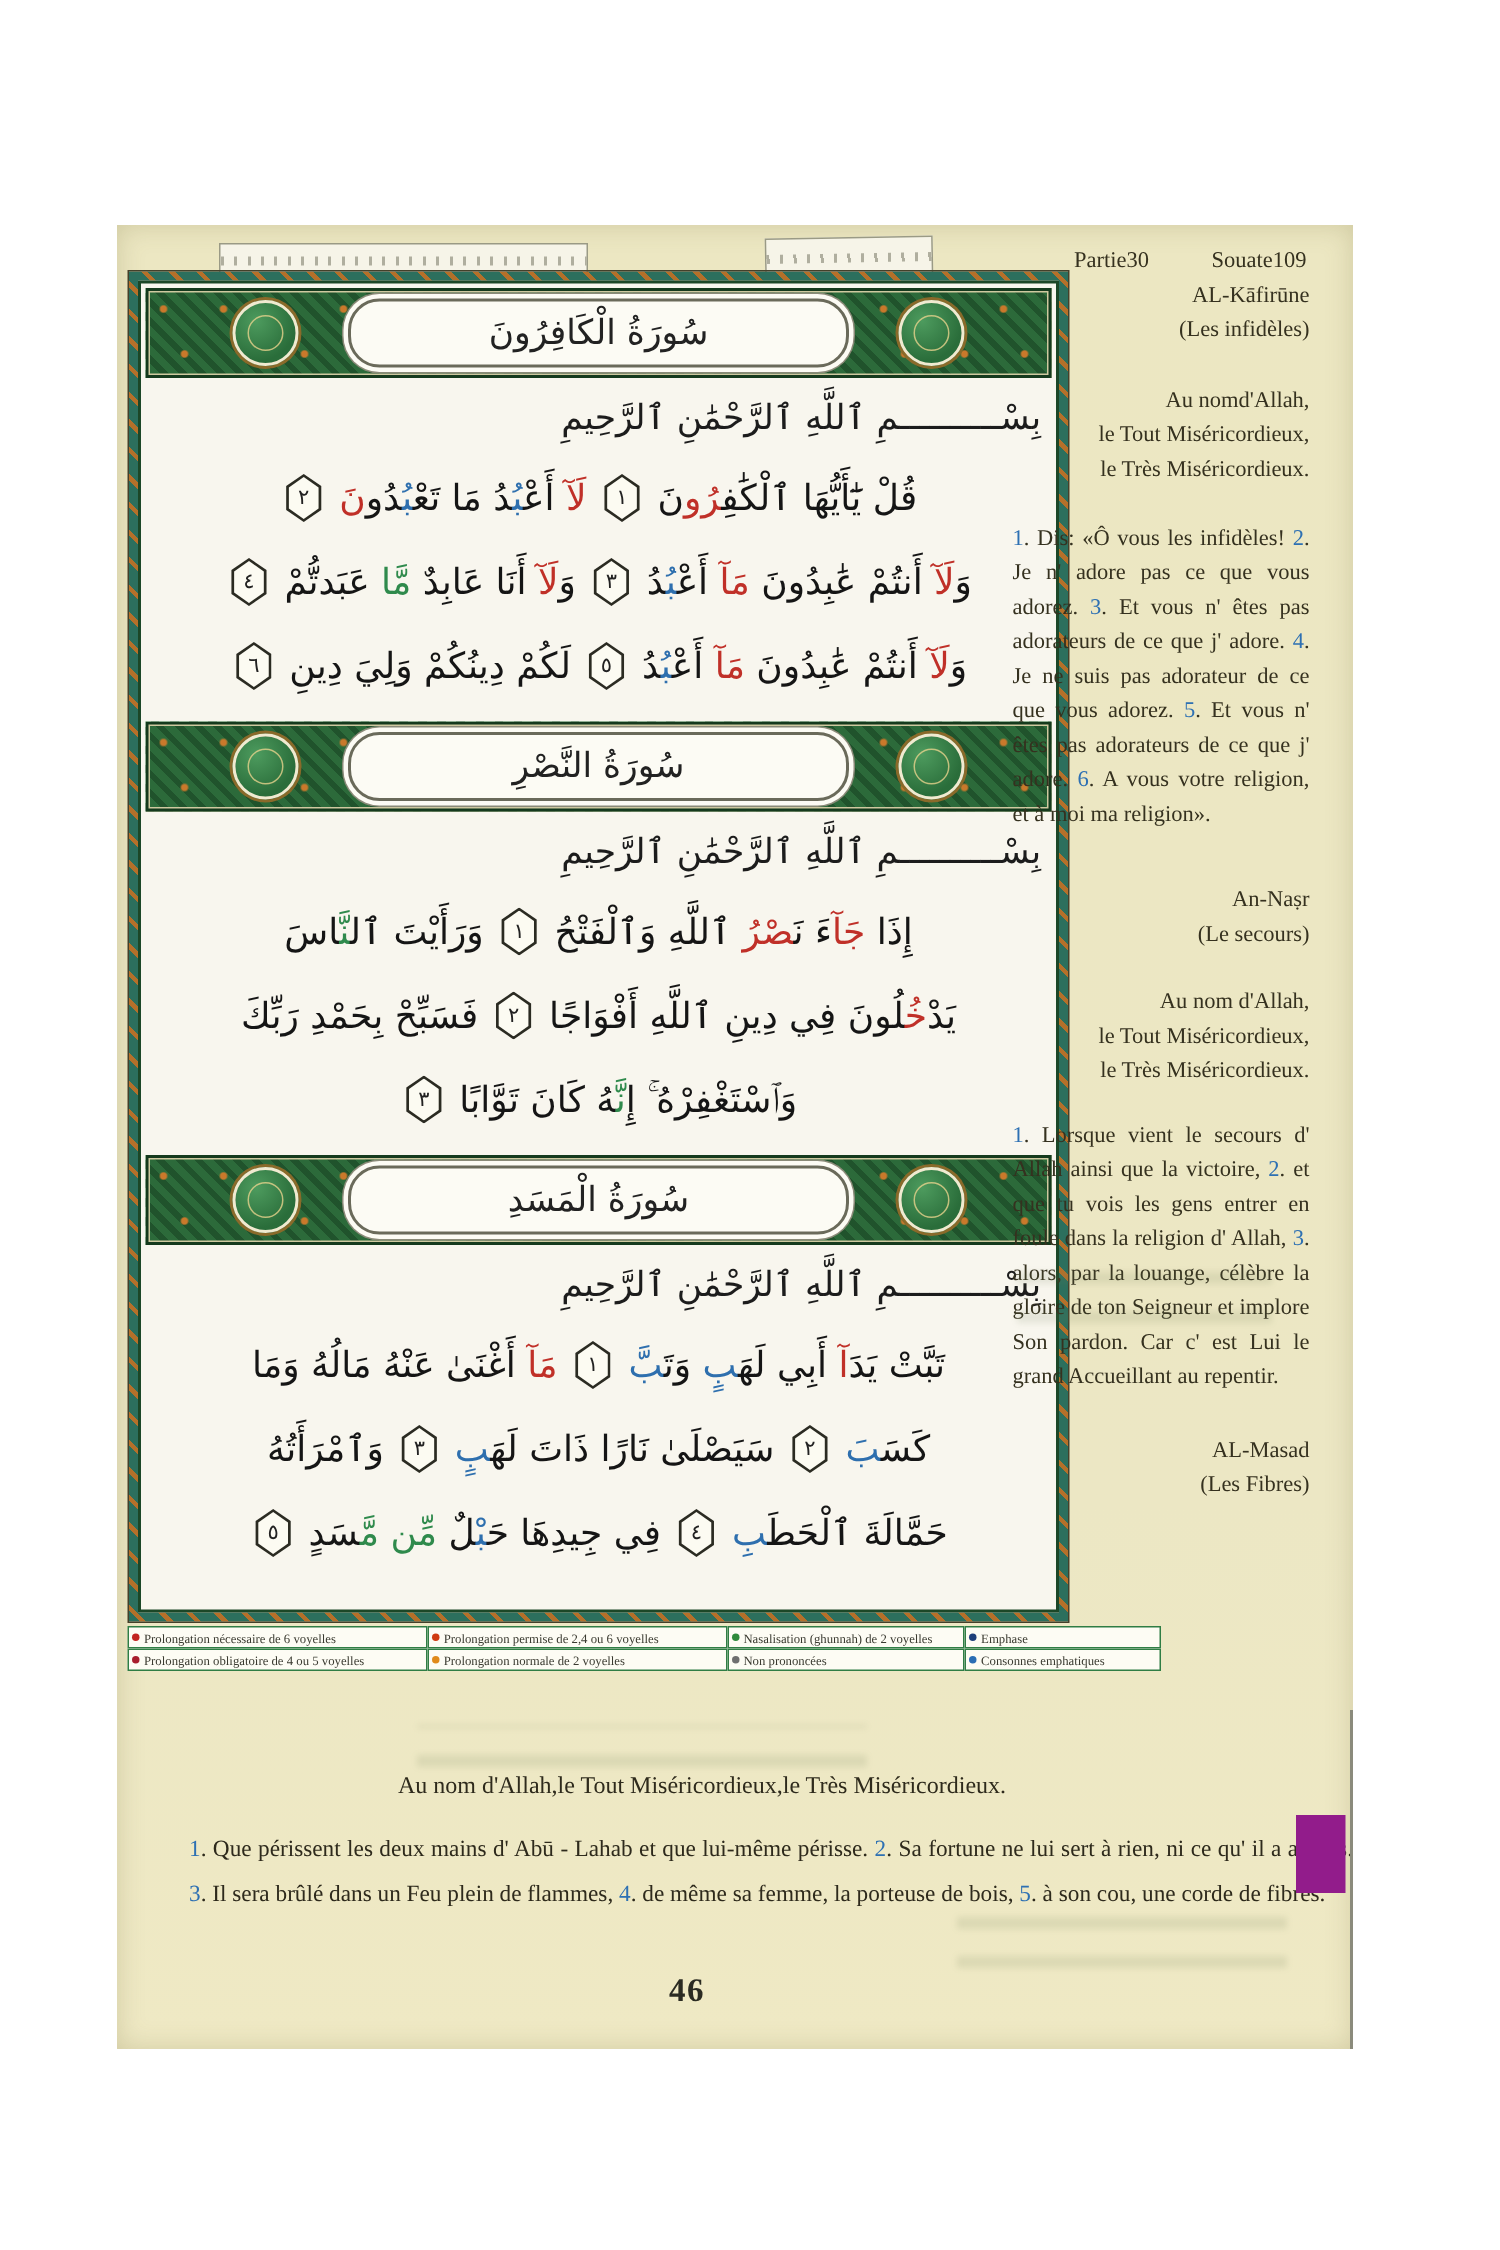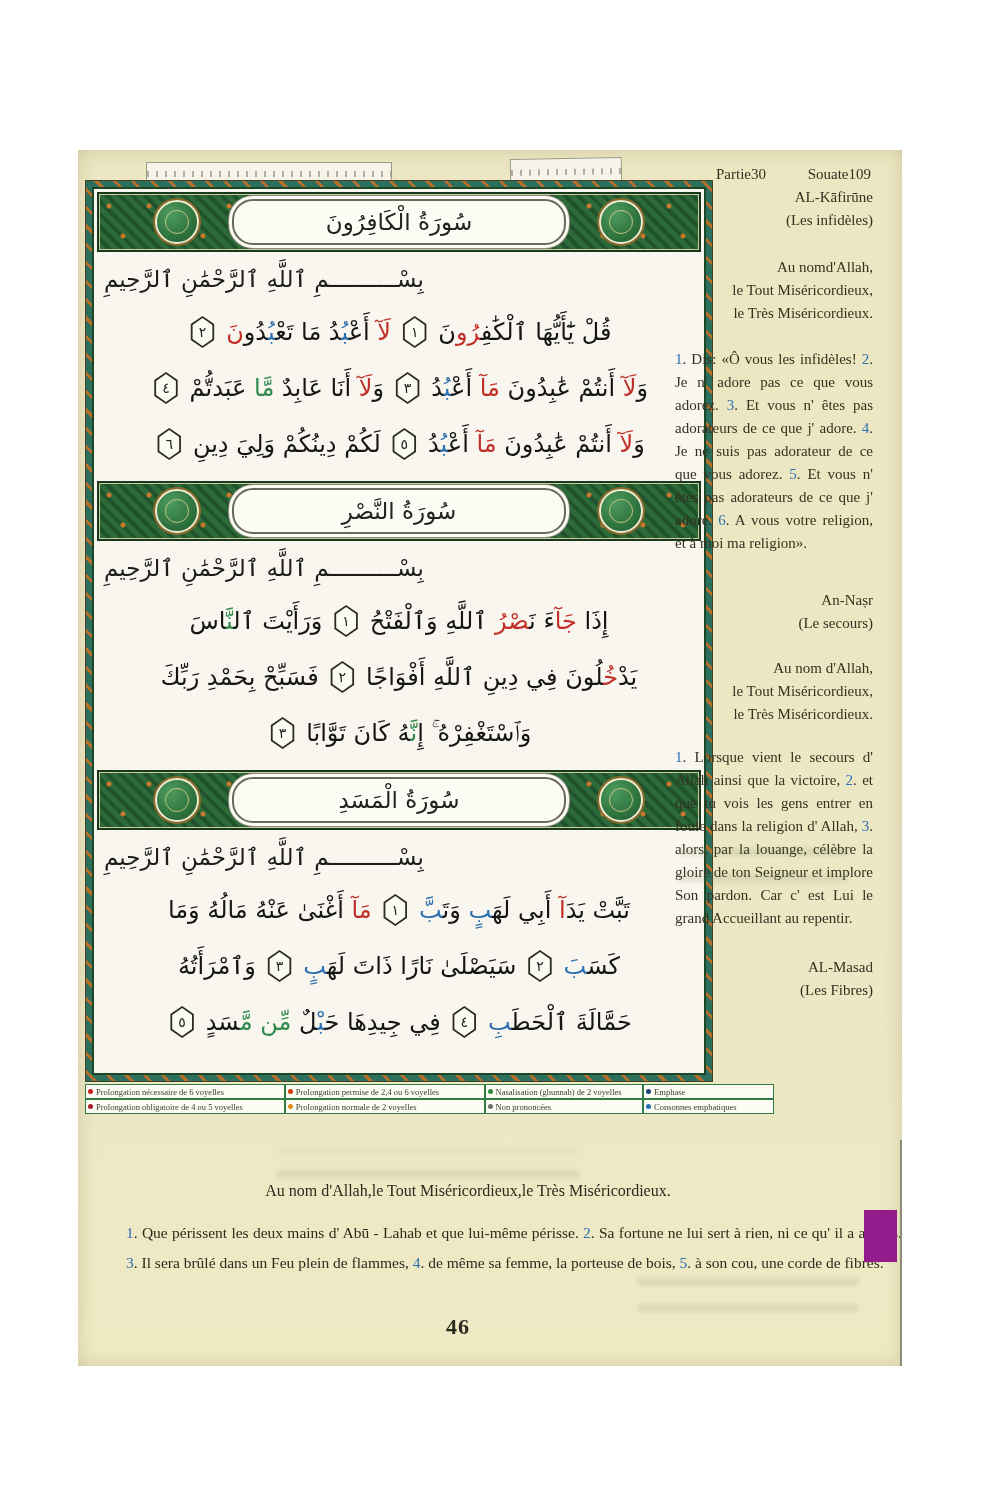--- a/index.html
+++ b/index.html
@@ -56,21 +56,21 @@
     background:radial-gradient(circle at 35% 30%,#4d9b5e,#2a6d3a 70%);
     border:2px solid #f0ead0;box-shadow:0 0 0 2px #8a6a2a;
   }
   .medal.left{left:58px;} .medal.right{right:58px;}
   .medal::after{content:"";position:absolute;inset:8px;border-radius:50%;
     border:1px solid rgba(230,210,140,.8);}
   
   .ayas{flex:none;padding:2px 10px 6px 10px;direction:rtl;}
   .bism{
     font-family:"DejaVu Sans",sans-serif;font-size:23px;color:#1c1c1c;
-    text-align:left;line-height:50px;direction:rtl;white-space:nowrap;
+    text-align:right;line-height:50px;direction:rtl;white-space:nowrap;
   }
   .aya-line{
     font-family:"DejaVu Sans",sans-serif;font-size:24px;color:#151515;
     text-align:center;line-height:56px;direction:rtl;white-space:nowrap;
   }
   .c-r{color:#c03028;} .c-b{color:#2e6fae;} .c-g{color:#2f8a4c;}
   
   .vm{position:relative;display:inline-block;width:26px;height:32px;vertical-align:-8px;margin:0 3px;}
   .vm i{position:absolute;inset:0;background:#2b2b22;
     clip-path:polygon(50% 0,95% 25%,95% 75%,50% 100%,5% 75%,5% 25%);}

